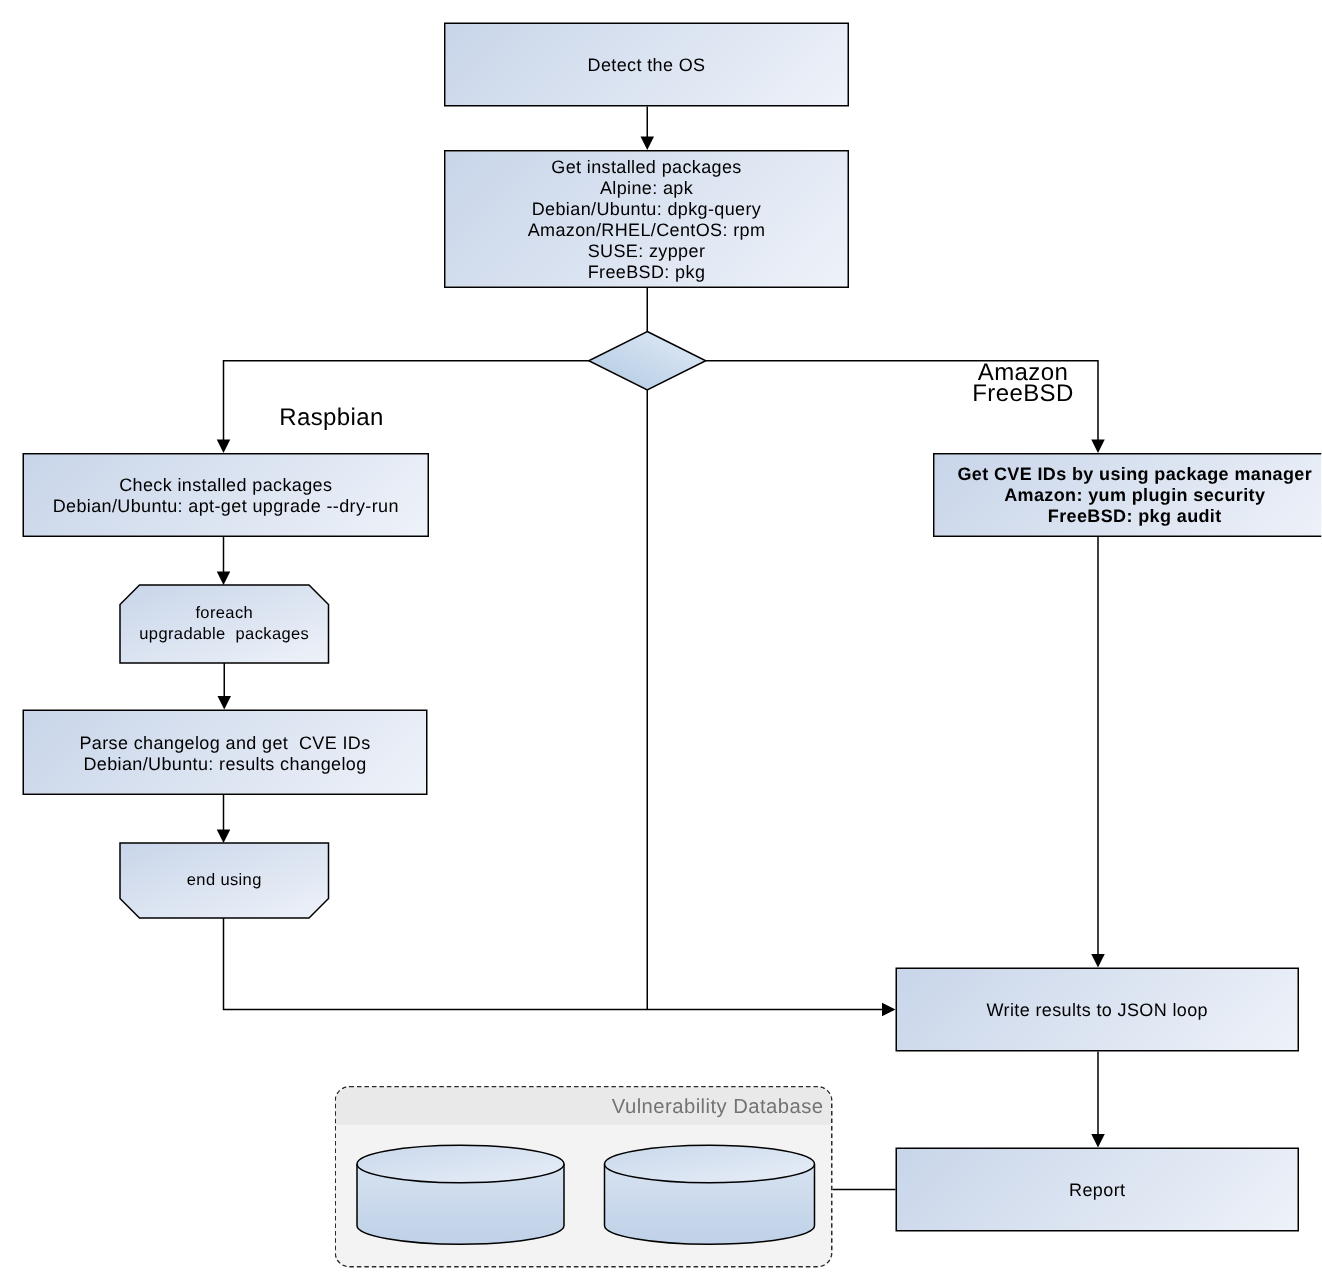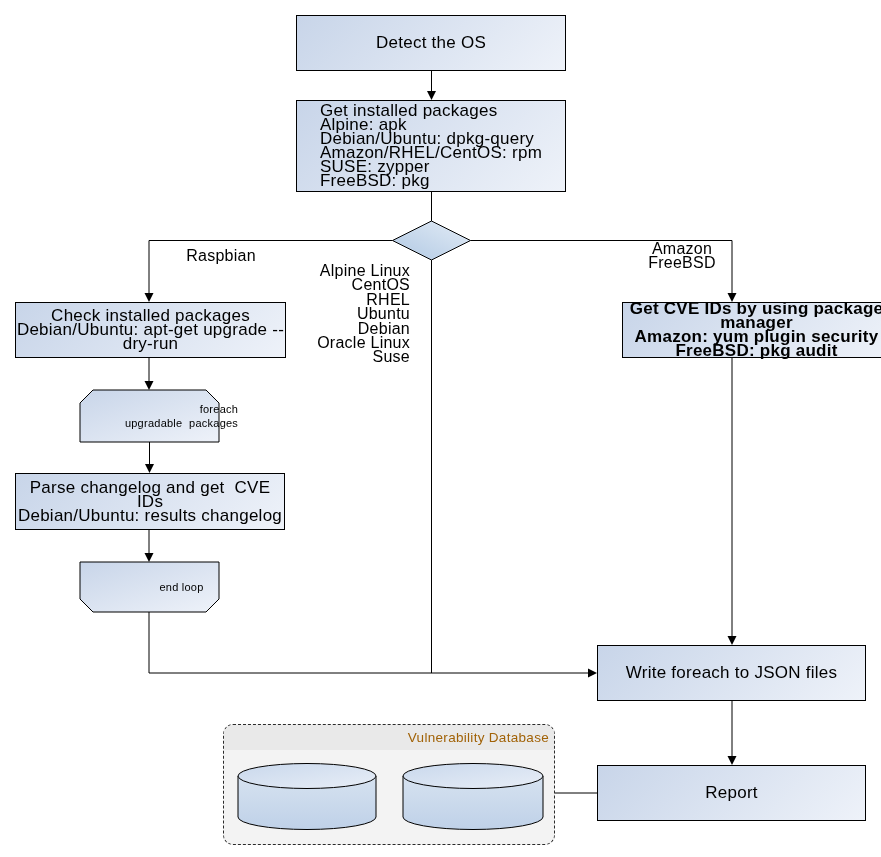--- a/index.html
+++ b/index.html
@@ -7,44 +7,44 @@
     position:relative; width:881px; height:857px; background:#ffffff;
     font-family:"Liberation Sans","DejaVu Sans",sans-serif; color:#000;
     overflow:hidden;
   }
   .node {
     position:absolute; box-sizing:border-box;
     border:1px solid #000;
     background:linear-gradient(135deg,#c8d5e9 0%,#eef2f9 100%);
     display:flex; align-items:center; justify-content:center;
     text-align:center; white-space:pre-wrap;
-    font-size:17px; line-height:14px; letter-spacing:0.25px;
+    font-size:12px; line-height:14px; letter-spacing:0.25px;
   }
-  .node.align-right { text-align:left; }
+  .node.align-right { text-align:center; }
   .shape-label {
     position:absolute; display:flex; align-items:center; justify-content:center;
-    text-align:right; white-space:pre-wrap;
-    font-size:11px; line-height:14px; letter-spacing:0.25px;padding-left:32px;
+    text-align:center; white-space:pre-wrap;
+    font-size:11px; line-height:14px; letter-spacing:0.25px;
   }
   .edge-label {
     position:absolute; white-space:pre-wrap;
     font-size:16px; line-height:14px; letter-spacing:0.25px;
   }
   .edge-label.center { text-align:center; }
   .edge-label.right { text-align:right; }
   .os-list { line-height:14.4px; }
   .db-container {
     position:absolute; left:223px; top:724px; width:332px; height:121px;
     box-sizing:border-box; background:#f3f3f3;
     border:1.5px dashed #2b2b2b; border-radius:10px; overflow:hidden;
   }
   .db-header {
     height:25px; background:#e9e9e9;
     display:flex; align-items:center; justify-content:flex-end;
-    padding-right:5px; font-size:13.5px; letter-spacing:0.3px; color:#a16207;
+    padding-right:5px; font-size:13.5px; letter-spacing:0.3px; color:#737373;
   }
   svg.wires { position:absolute; left:0; top:0; pointer-events:none; }
 </style>
 </head>
 <body>
 
 <div class="canvas">
 
   <div class="node" style="left:296px;top:15px;width:270px;height:56px;">Detect the OS</div>
 
@@ -58,21 +58,21 @@
   <div class="node" style="left:15px;top:302px;width:271px;height:56px;">Check installed packages
 Debian/Ubuntu: apt-get upgrade --dry-run</div>
 
   <div class="node" style="left:15px;top:473px;width:270px;height:57px;">Parse changelog and get  CVE IDs
 Debian/Ubuntu: results changelog</div>
 
   <div class="node" style="left:622px;top:302px;width:269px;height:56px;font-weight:bold;">Get CVE IDs by using package manager
 Amazon: yum plugin security
 FreeBSD: pkg audit</div>
 
-  <div class="node" style="left:597px;top:645px;width:269px;height:56px;">Write foreach to JSON files</div>
+  <div class="node" style="left:597px;top:645px;width:269px;height:56px;">Write results to JSON loop</div>
 
   <div class="node" style="left:597px;top:765px;width:269px;height:56px;">Report</div>
 
   <div class="db-container">
     <div class="db-header">
       <span>Vulnerability Database</span>
     </div>
   </div>
 
   <svg class="wires" width="881" height="857" viewBox="0 0 881 857">
@@ -135,30 +135,23 @@
 
     <g>
       <path d="M403 776 L403 817 A70 12.5 0 0 0 543 817 L543 776" fill="url(#gradCylBody)" stroke="#000" stroke-width="1"></path>
       <ellipse cx="473" cy="776" rx="70" ry="12.5" fill="url(#gradCylTop)" stroke="#000" stroke-width="1"></ellipse>
     </g>
   </svg>
 
   <div class="shape-label" style="left:80px;top:390px;width:139px;height:52px;">foreach
 upgradable  packages</div>
 
-  <div class="shape-label" style="left:80px;top:562px;width:139px;height:50px;">end loop</div>
+  <div class="shape-label" style="left:80px;top:562px;width:139px;height:50px;">end using</div>
 
 
 
-  <div class="edge-label center" style="left:186px;top:249px;width:70px;">Raspbian</div>
+  <div class="edge-label center" style="left:186px;top:272px;width:70px;">Raspbian</div>
 
-  <div class="edge-label right os-list" style="left:310px;top:264px;width:100px;">Alpine Linux
-CentOS
-RHEL
-Ubuntu
-Debian
-Oracle Linux
-Suse</div>
 
   <div class="edge-label center" style="left:632px;top:242px;width:100px;">Amazon
 FreeBSD</div>
 
 </div>
 
 </body></html>

